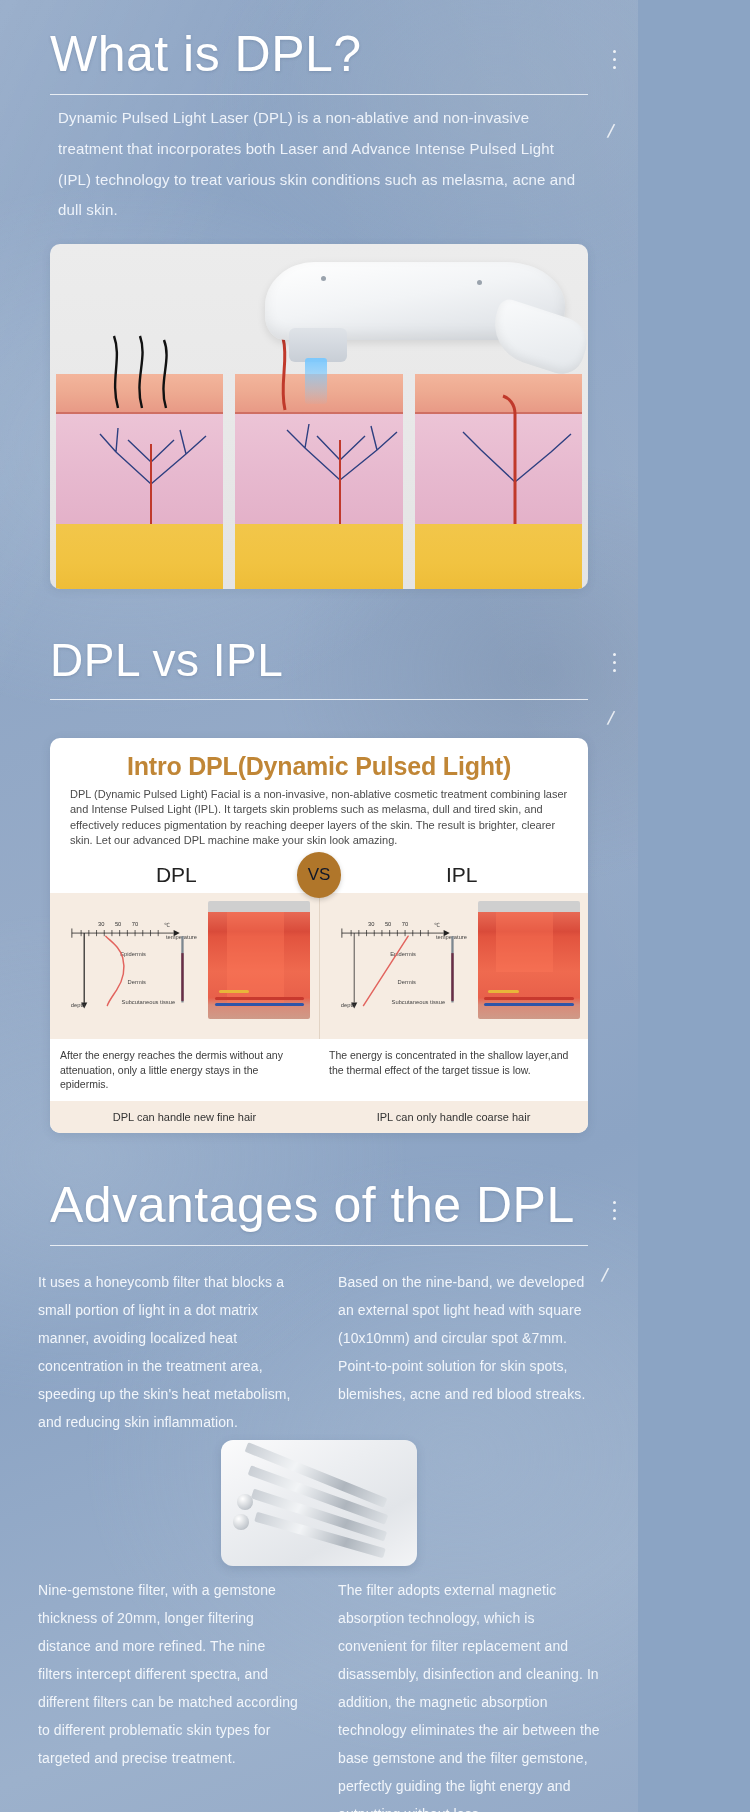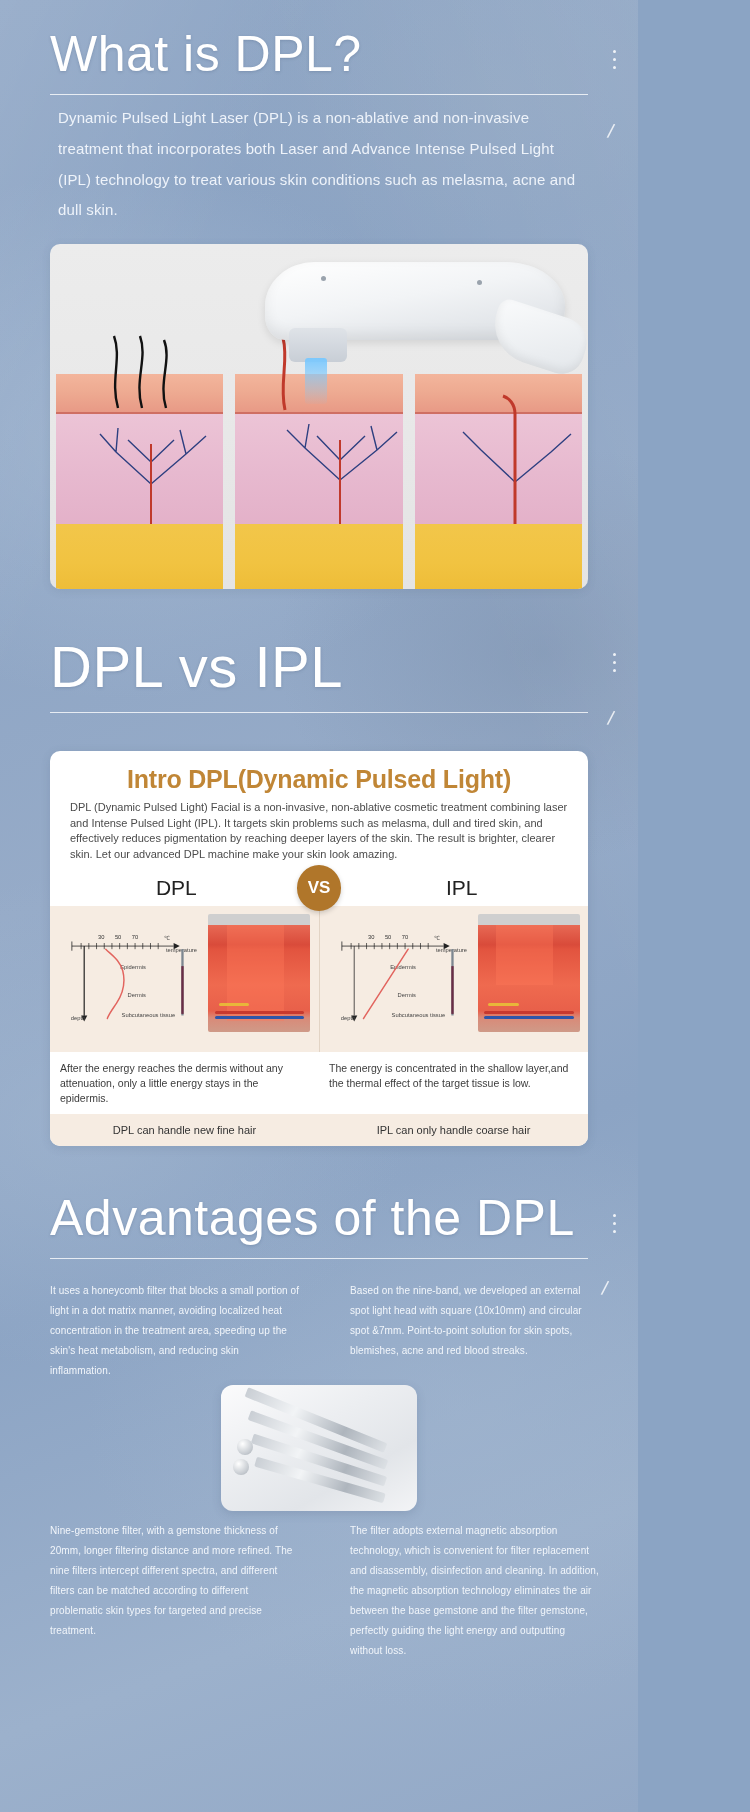--- a/index.html
+++ b/index.html
@@ -35,21 +35,21 @@
   
   .section { position: relative; }
   .sec-head { position: relative; padding: 0 50px; }
   .sec-title {
     color: #ffffff;
     font-weight: 400;
     letter-spacing: 0.5px;
     text-shadow: 0 1px 3px rgba(60,80,110,0.25);
   }
   .h-large { font-size: 50px; line-height: 1.12; }
-  .h-mid   { font-size: 58px; line-height: 1.12; }
+  .h-mid   { font-size: 46px; line-height: 1.12; }
   .rule {
     height: 1px;
     background: rgba(255,255,255,0.78);
     margin: 12px 0 0 0;
   }
   .dots {
     position: absolute;
     right: 22px;
     display: flex; flex-direction: column; gap: 5px;
     align-items: center;
@@ -161,23 +161,23 @@
   }
   .vs-row {
     display:flex; align-items:center; justify-content:center;
     position: relative; height: 36px;
   }
   .vs-row .lbl {
     font-size: 21px; color: #222; width: 260px; text-align:center;
   }
   .vs-badge {
     width: 46px; height: 46px; border-radius: 50%;
-    background: #b0762a; color: #ffffff;
+    background: #b0762a; color: #0f172a;
     display:flex; align-items:center; justify-content:center;
-    font-size: 17px; font-weight: bold;
+    font-size: 17px; font-weight: normal;
     position: relative; z-index: 3; margin: 0 -6px;
     box-shadow: 0 2px 5px rgba(0,0,0,0.18);
   }
   .panels { display:flex; background:#f6ece2; }
   .panel { width: 50%; padding: 8px 8px 6px 8px; display:flex; }
   .panel-divider { width:1px; background:#e2d4c5; }
   .chart { width: 58%; position: relative; height: 132px; }
   .chart-img { width: 42%; padding-left:4px; }
   .tick-label { font-size: 7.5px; fill:#333; }
   .axis-text { font-size: 7.5px; fill:#444; }
@@ -197,21 +197,21 @@
   }
   .sp-beam { position:absolute; left:18%; top:9%; width:56%; bottom:10%; background: rgba(255,120,90,0.38); }
   .sp-v { position:absolute; height:3px; border-radius:2px; }
 
   
   .adv-grid {
     display:flex; gap: 38px; padding: 22px 38px 0 38px;
   }
   .adv-col { width: 50%; }
   .adv-text {
-    color: #f2f6fb; font-size: 10px; line-height: 2.0; letter-spacing: 0.1px; margin-left: 12px;
+    color: #f2f6fb; font-size: 14px; line-height: 2.0; letter-spacing: 0.1px;
   }
   .adv-photo-wrap {
     display:flex; justify-content:center; margin-top: 4px;
   }
   .adv-photo {
     width: 196px; height: 126px; border-radius: 12px; overflow:hidden;
     position: relative;
     background: linear-gradient(150deg,#fbfbfc 0%, #eceef1 40%, #e2e5e9 70%, #f3f4f6 100%);
     box-shadow: 0 3px 10px rgba(60,80,110,0.18);
   }

